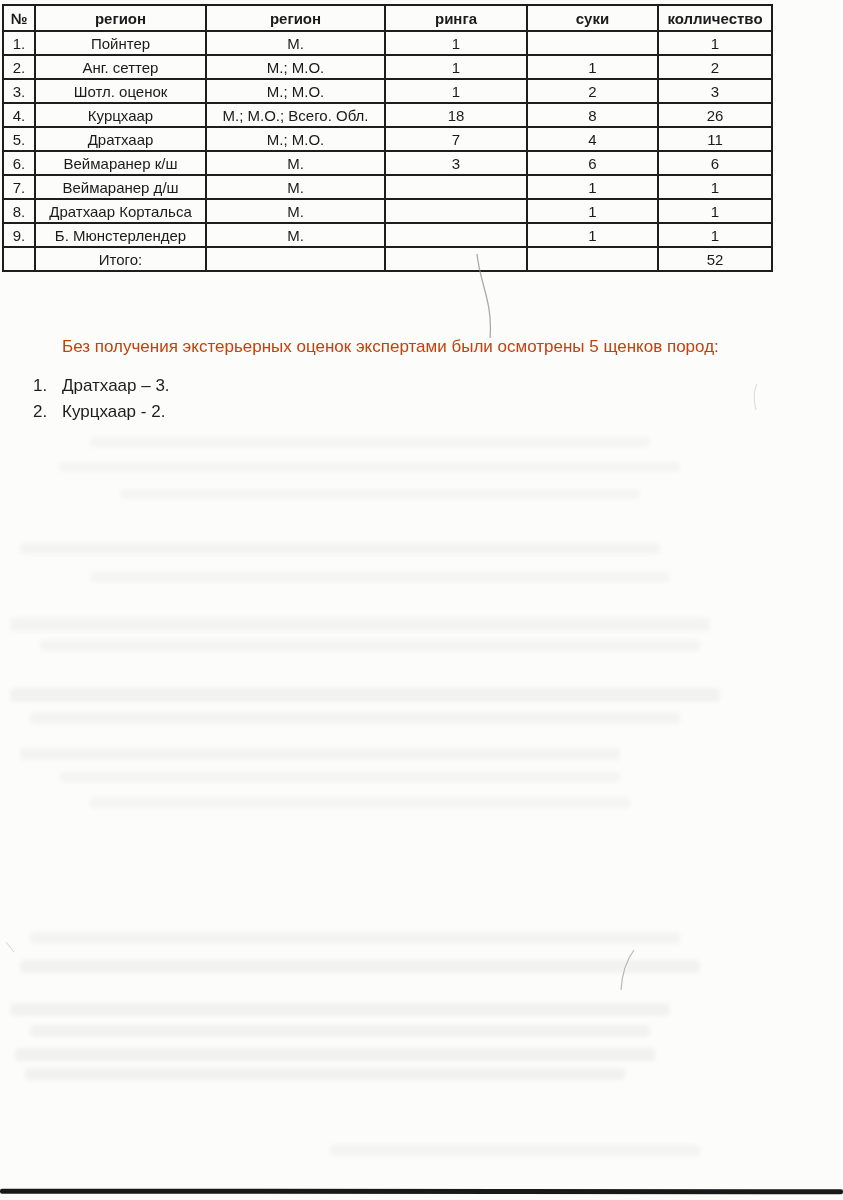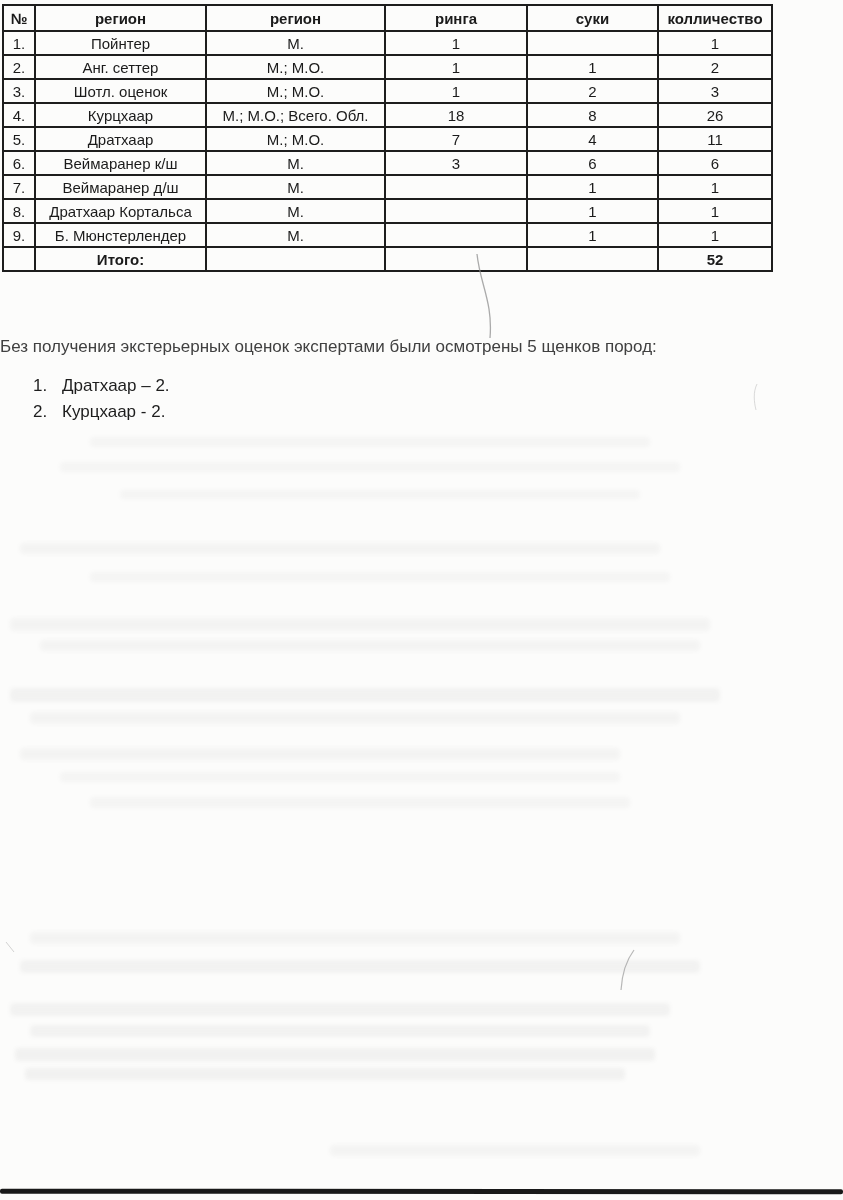--- a/index.html
+++ b/index.html
@@ -24,27 +24,27 @@
     padding:0 2px;
     text-align:center;
     vertical-align:middle;
     white-space:nowrap;
     overflow:hidden;
     font-weight:400;
     color:#1b1b1b;
   }
   table.breeds th{height:24px;font-weight:700;}
   td.col-num, td.col-breed, td.col-total{font-weight:700;}
-  tr.bold-row td{font-weight:700;}
+  tr.bold-row td{font-weight:400;}
   
   .paragraph{
     position:absolute;top:336px;left:0;
-    padding-right:110px;
+    padding-left:62px;padding-right:110px;
     font-size:17px;line-height:21px;
-    color:#404040;
+    color:#c2410c;
   }
   .numbered-list{
     position:absolute;top:373px;left:33px;
     font-size:17px;color:#1d1d1d;
   }
   .numbered-list .li{
     display:flex;height:25px;align-items:center;margin-bottom:1px;
   }
   .numbered-list .li .no{width:29px;}
   
@@ -169,21 +169,21 @@
           <td class="col-total">52</td>
         </tr>
       </tbody>
   </table>
 
   <div class="paragraph">Без получения экстерьерных оценок экспертами были осмотрены 5 щенков пород:</div>
 
   <div class="numbered-list">
     <div class="li">
       <span class="no">1.</span>
-      <span>Дратхаар – 2.</span>
+      <span>Дратхаар – 3.</span>
     </div>
     <div class="li">
       <span class="no">2.</span>
       <span>Курцхаар - 2.</span>
     </div>
   </div>
 
   <div>
     <div class="bleed" style="top:437px;left:90px;width:560px;height:10px;opacity:.05"></div>
     <div class="bleed" style="top:462px;left:60px;width:620px;height:10px;opacity:.05"></div>

